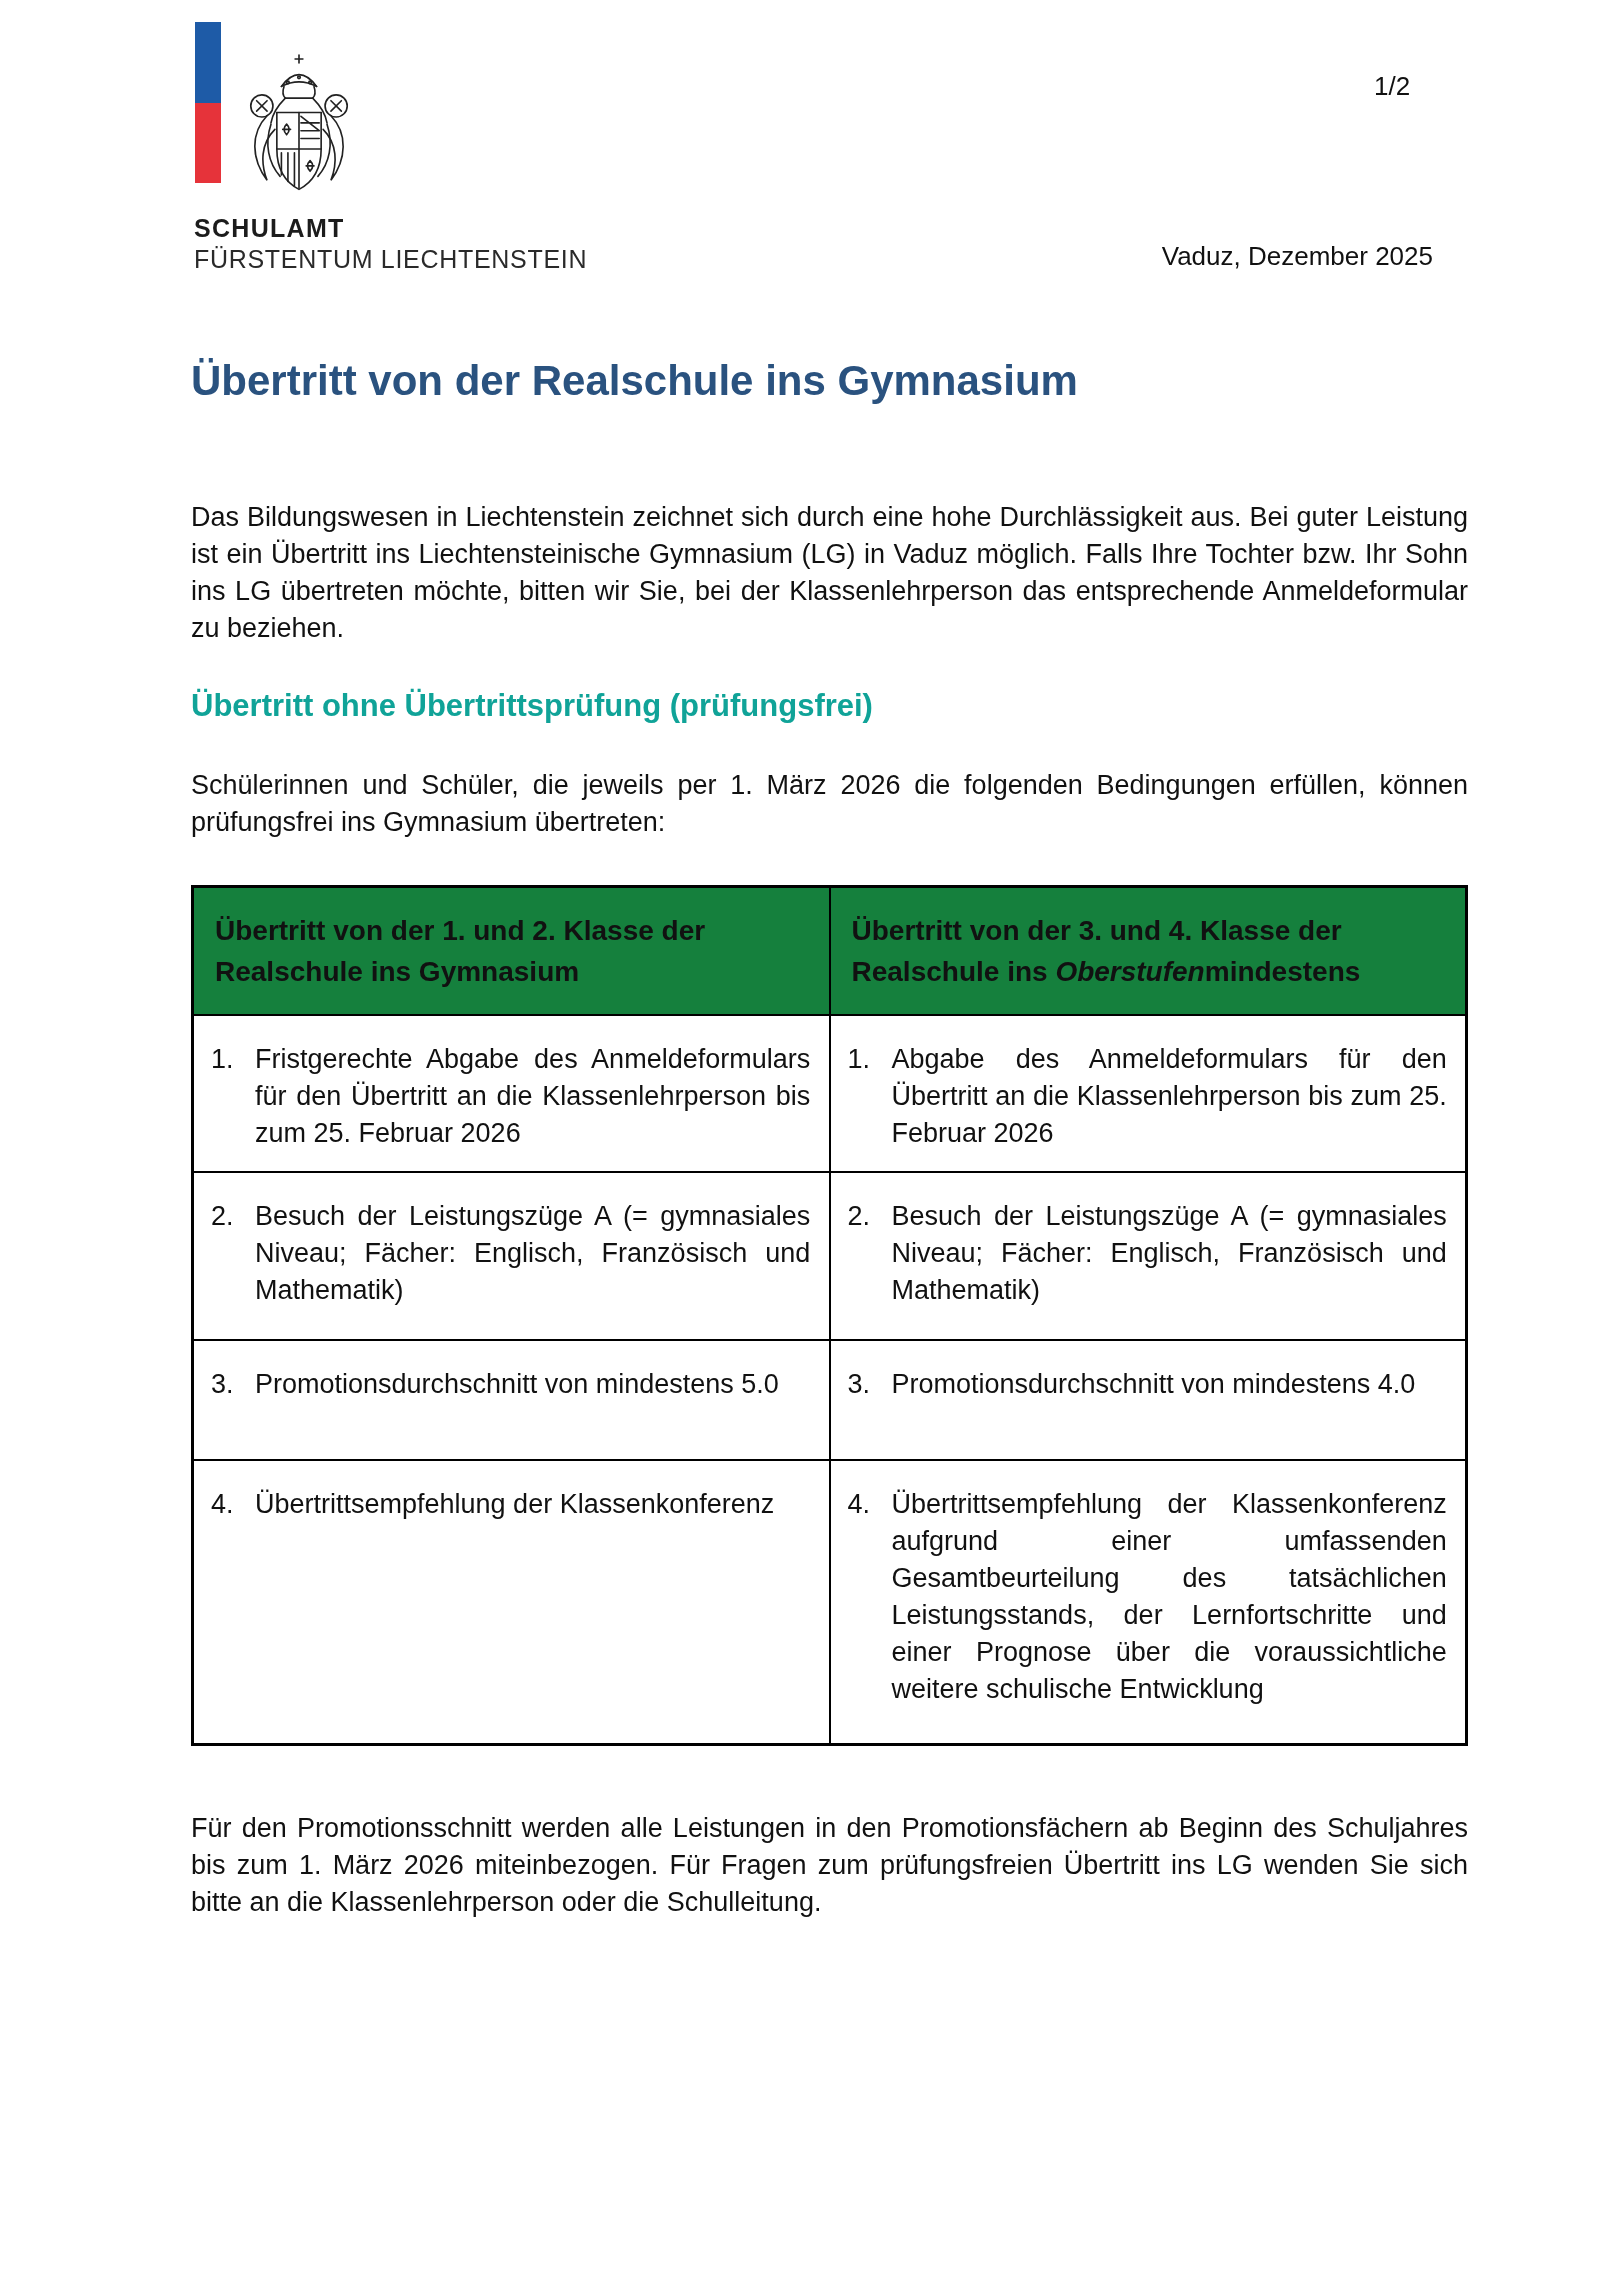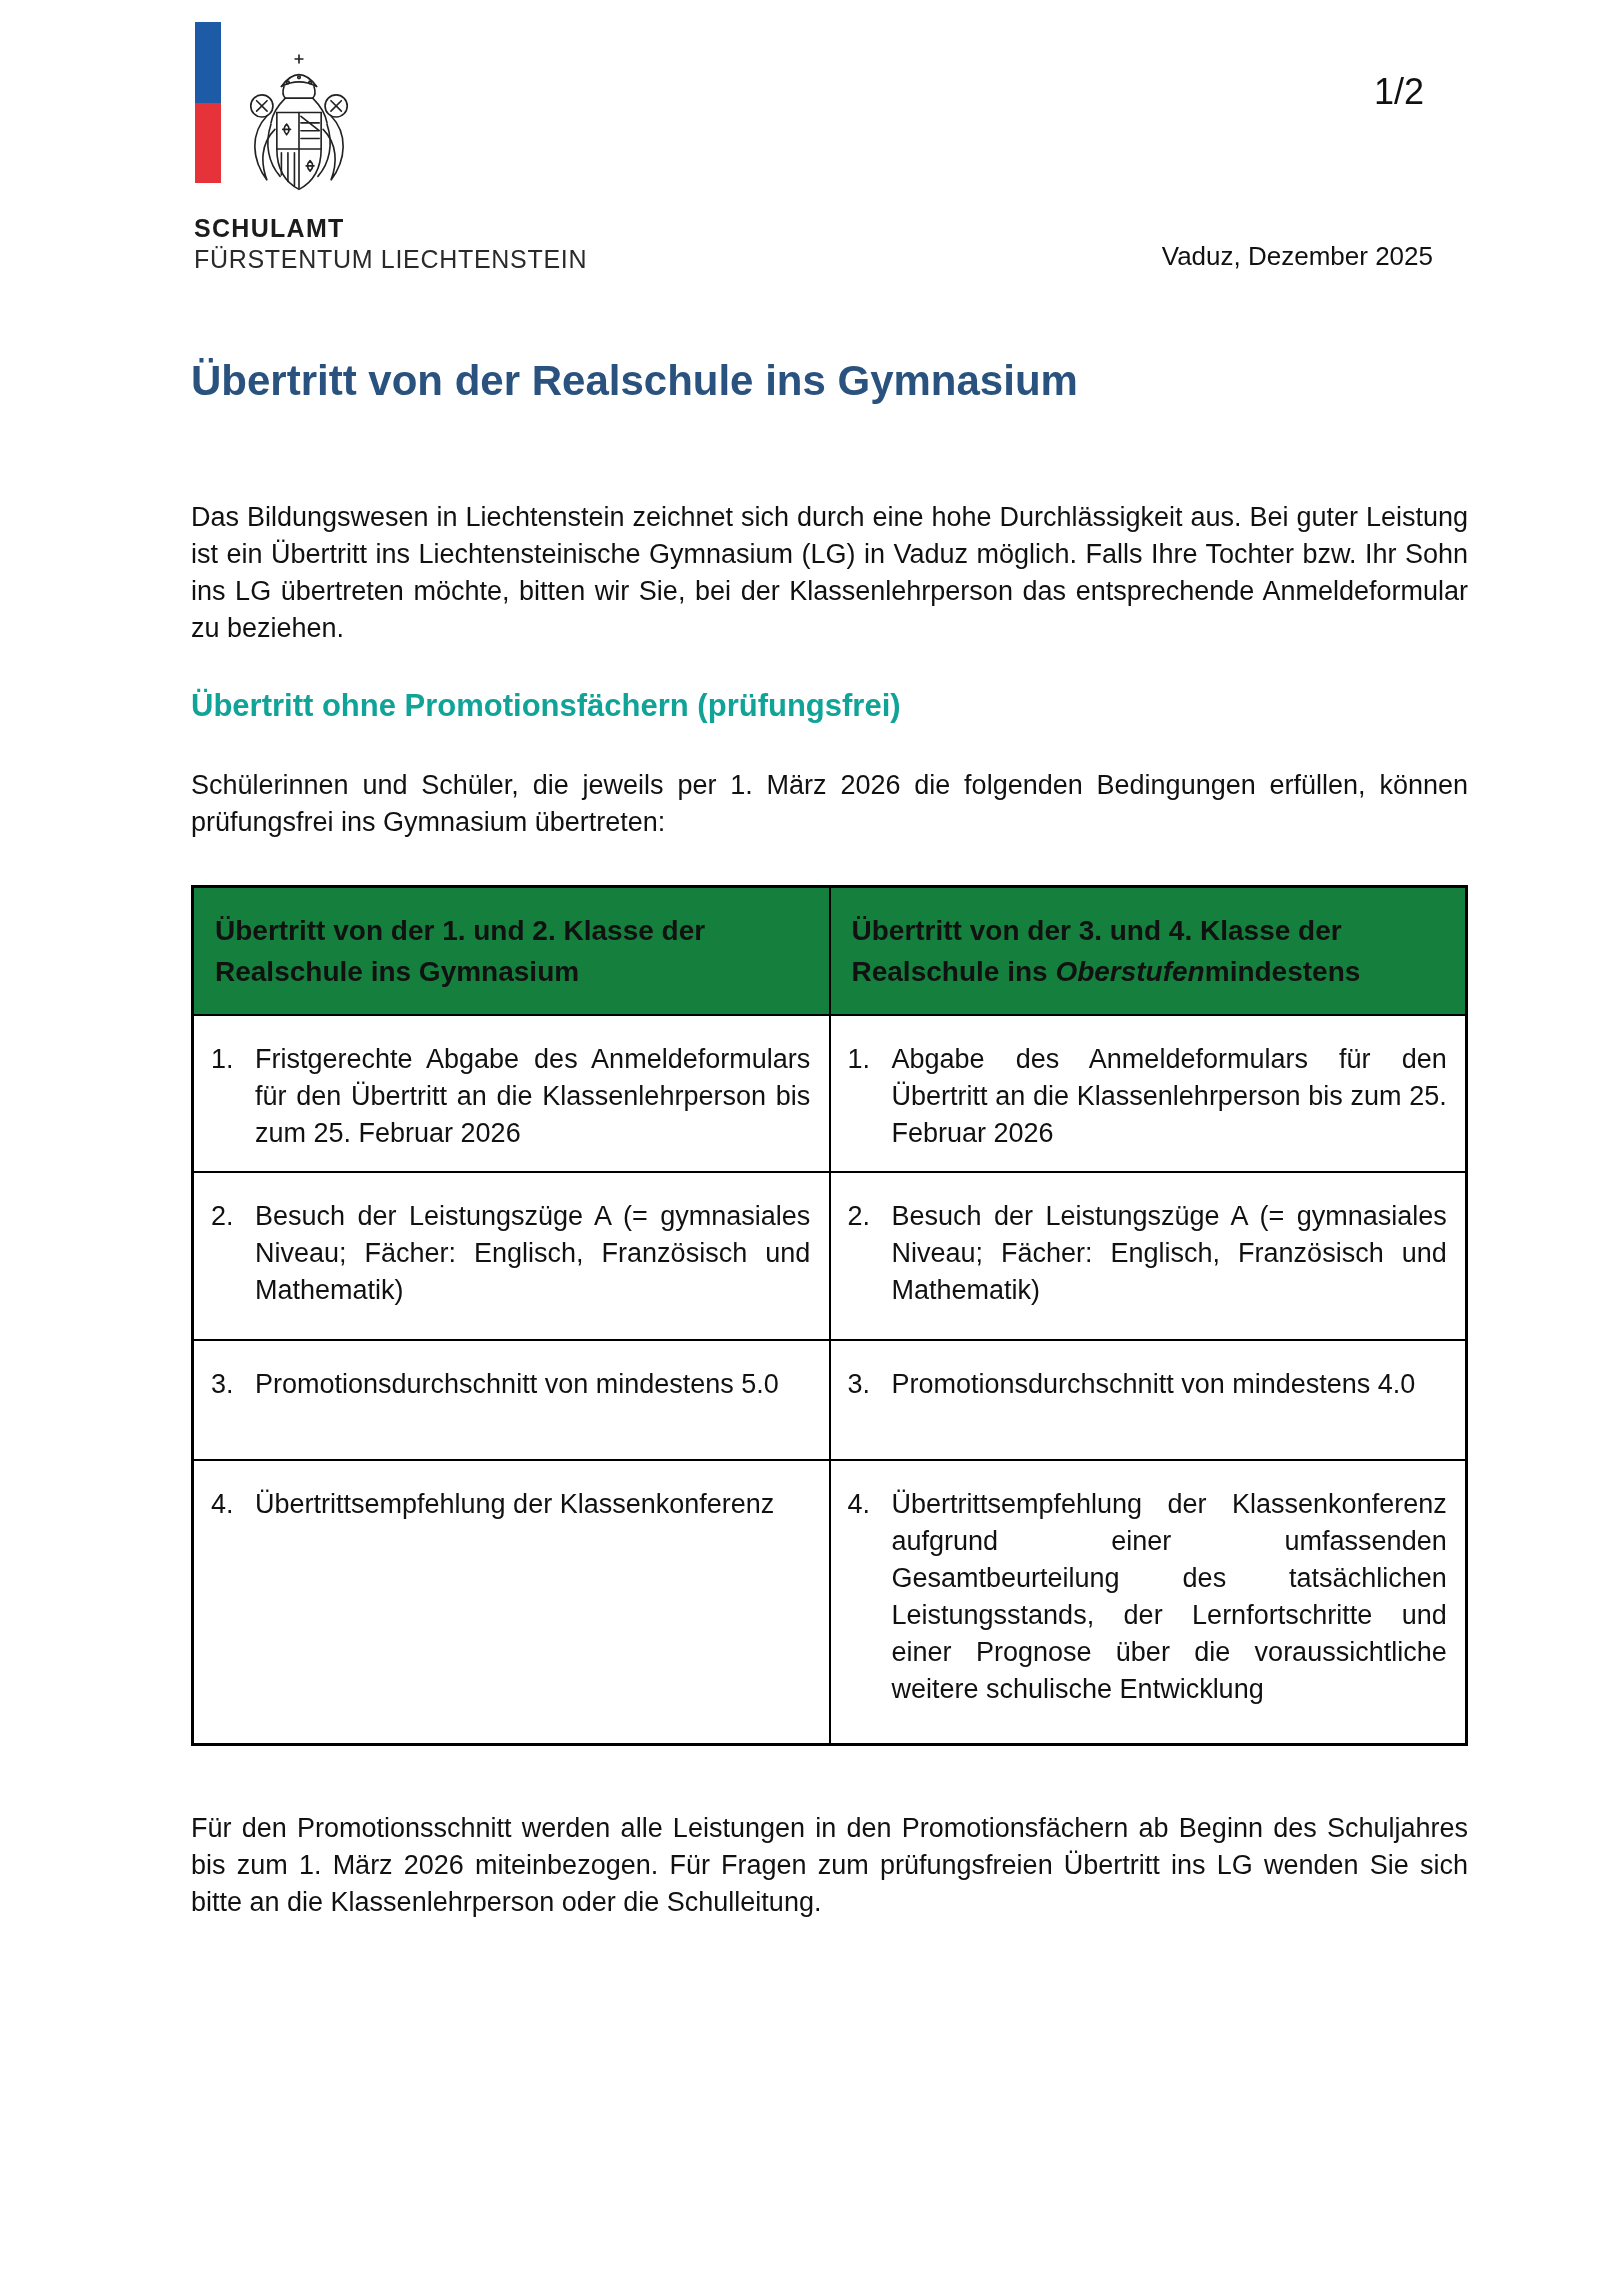--- a/index.html
+++ b/index.html
@@ -20,21 +20,21 @@
   .org-name{
     position:absolute;left:194px;top:214px;
     font-size:25px;font-weight:700;letter-spacing:1.3px;color:#1c1c1c;
   }
   .org-subtitle{
     position:absolute;left:194px;top:245px;
     font-size:25px;font-weight:400;letter-spacing:0.7px;color:#2a2a2a;
   }
   .page-number{
     position:absolute;left:1374px;top:71px;
-    font-size:36px;color:#111;
+    font-size:26px;color:#111;
   }
   .date-line{
     position:absolute;right:190px;top:241px;
     font-size:26px;color:#111;
   }
   
   .doc-title{
     position:absolute;left:191px;top:357px;margin:0;
     font-size:42px;font-weight:700;color:#2A527F;letter-spacing:0;
   }
@@ -132,21 +132,21 @@
   <div class="org-name">SCHULAMT</div>
   <div class="org-subtitle">FÜRSTENTUM LIECHTENSTEIN</div>
 
   <div class="page-number">1/2</div>
   <div class="date-line">Vaduz, Dezember 2025</div>
 
   <h1 class="doc-title">Übertritt von der Realschule ins Gymnasium</h1>
 
   <p class="para para-intro">Das Bildungswesen in Liechtenstein zeichnet sich durch eine hohe Durchlässigkeit aus. Bei guter Leistung ist ein Übertritt ins Liechtensteinische Gymnasium (LG) in Vaduz möglich. Falls Ihre Tochter bzw. Ihr Sohn ins LG übertreten möchte, bitten wir Sie, bei der Klassenlehrperson das entsprechende Anmeldeformular zu beziehen.</p>
 
-  <h2 class="section-heading">Übertritt ohne Promotionsfächern (prüfungsfrei)</h2>
+  <h2 class="section-heading">Übertritt ohne Übertrittsprüfung (prüfungsfrei)</h2>
 
   <p class="para para-section-intro"><span>Schülerinnen und Schüler, die jeweils per 1. März 2026 die folgenden Bedingungen erfüllen, können </span><b>prüfungsfrei</b><span> ins Gymnasium übertreten:</span></p>
 
   <table class="conditions-table">
     <thead>
       <tr>
         <th>
           <span>Übertritt von der 1. und 2. Klasse der Realschule ins Gymnasium</span>
         </th>
         <th>

